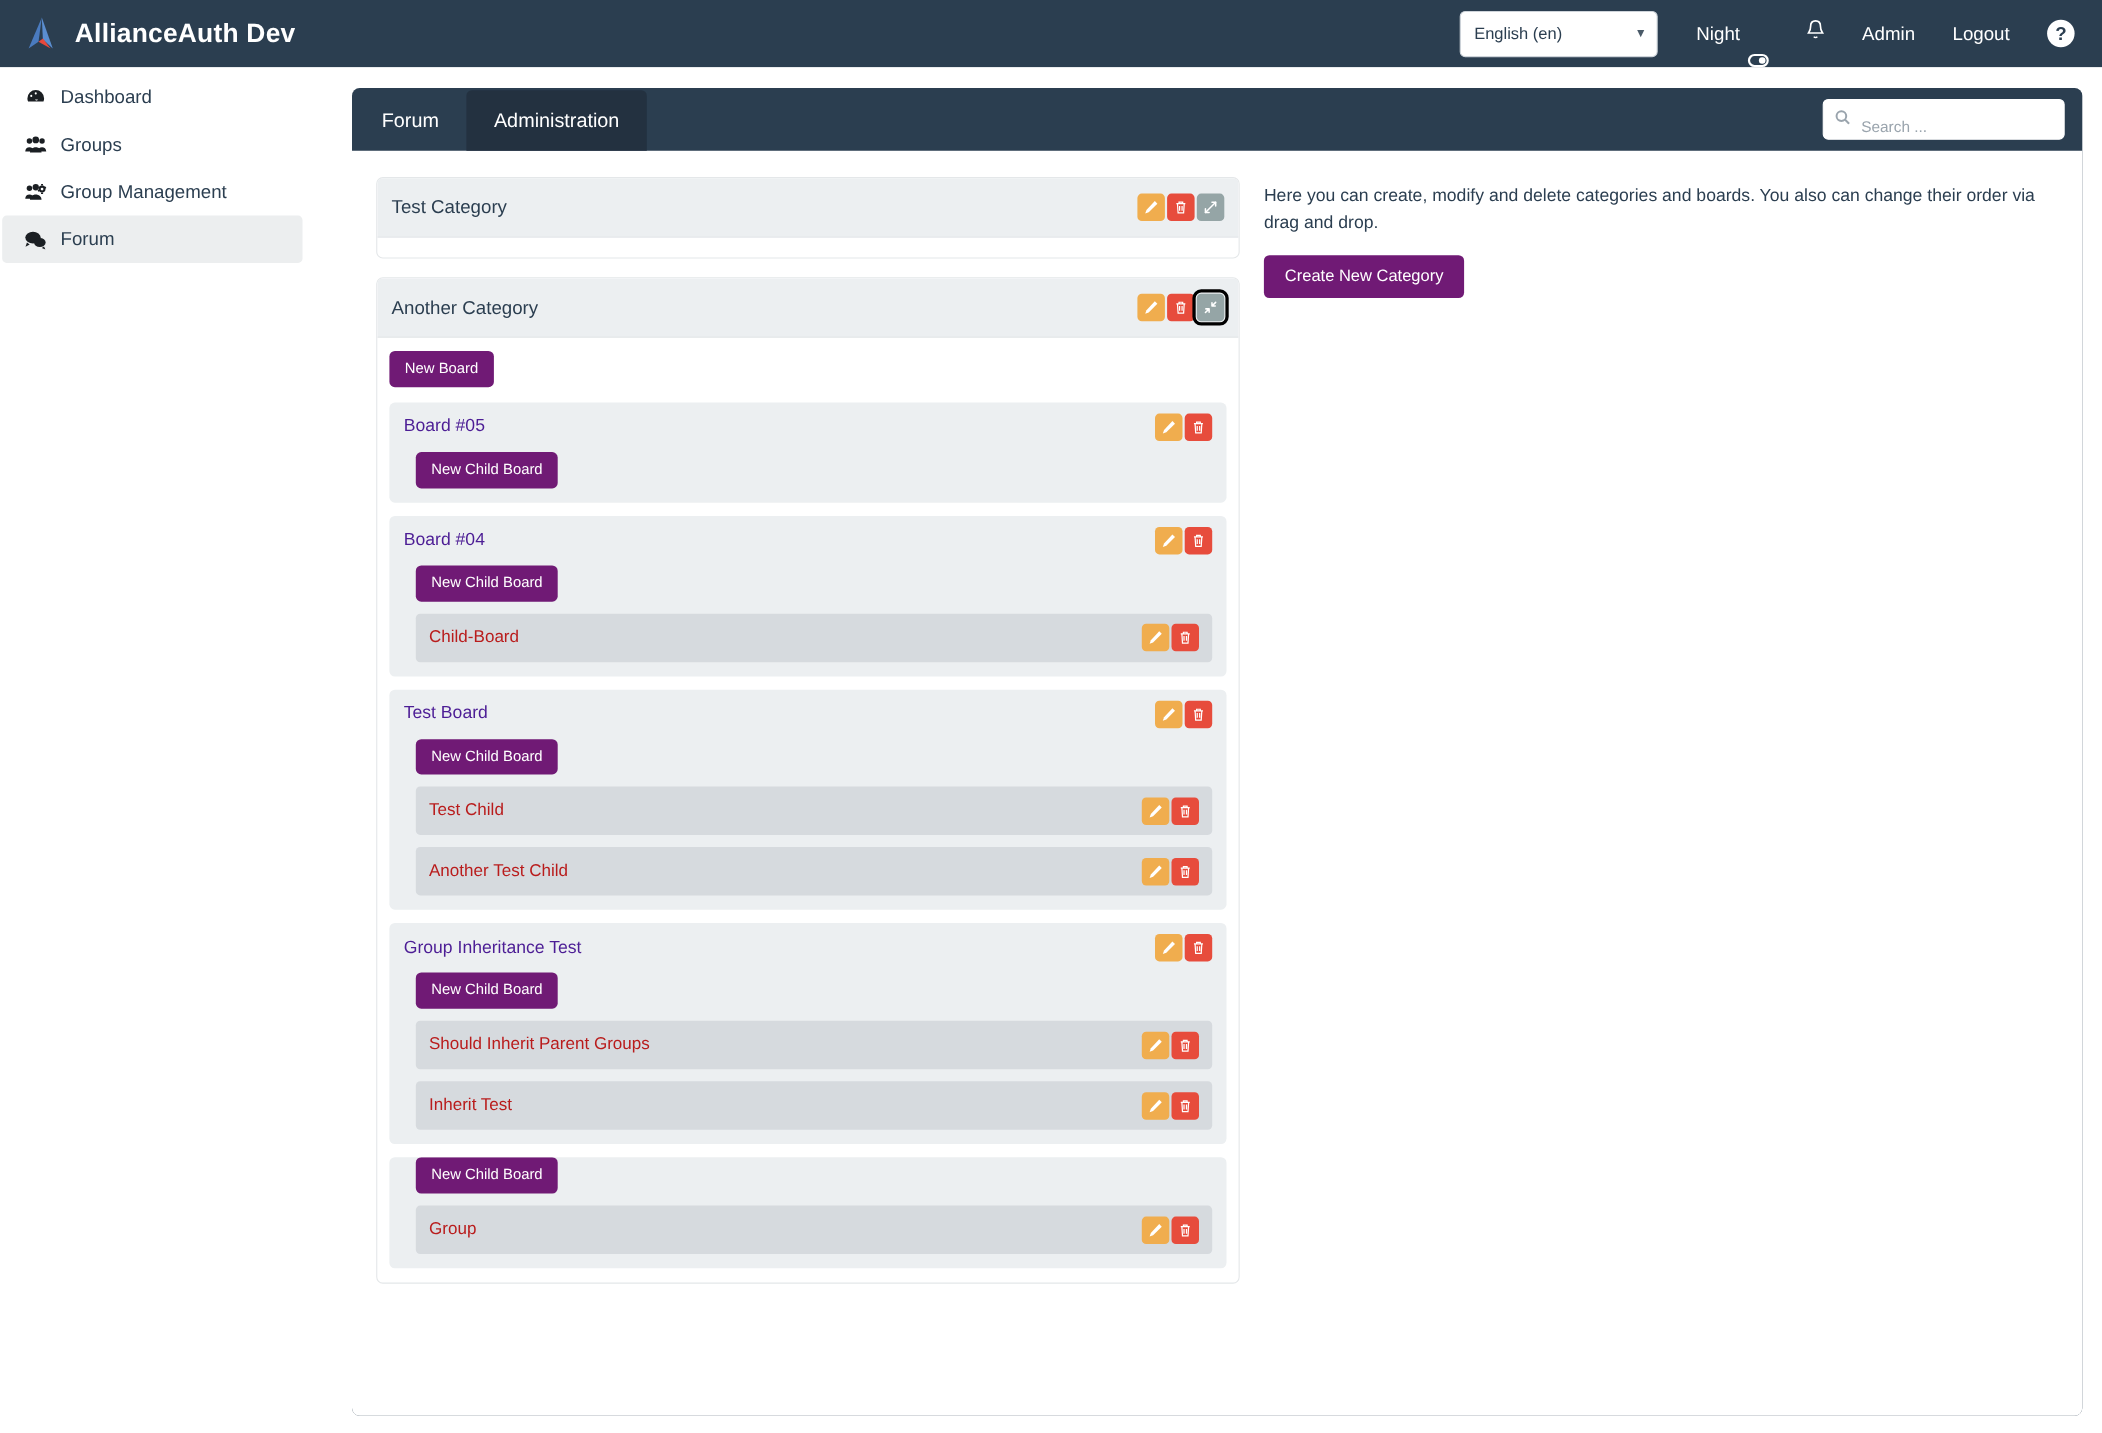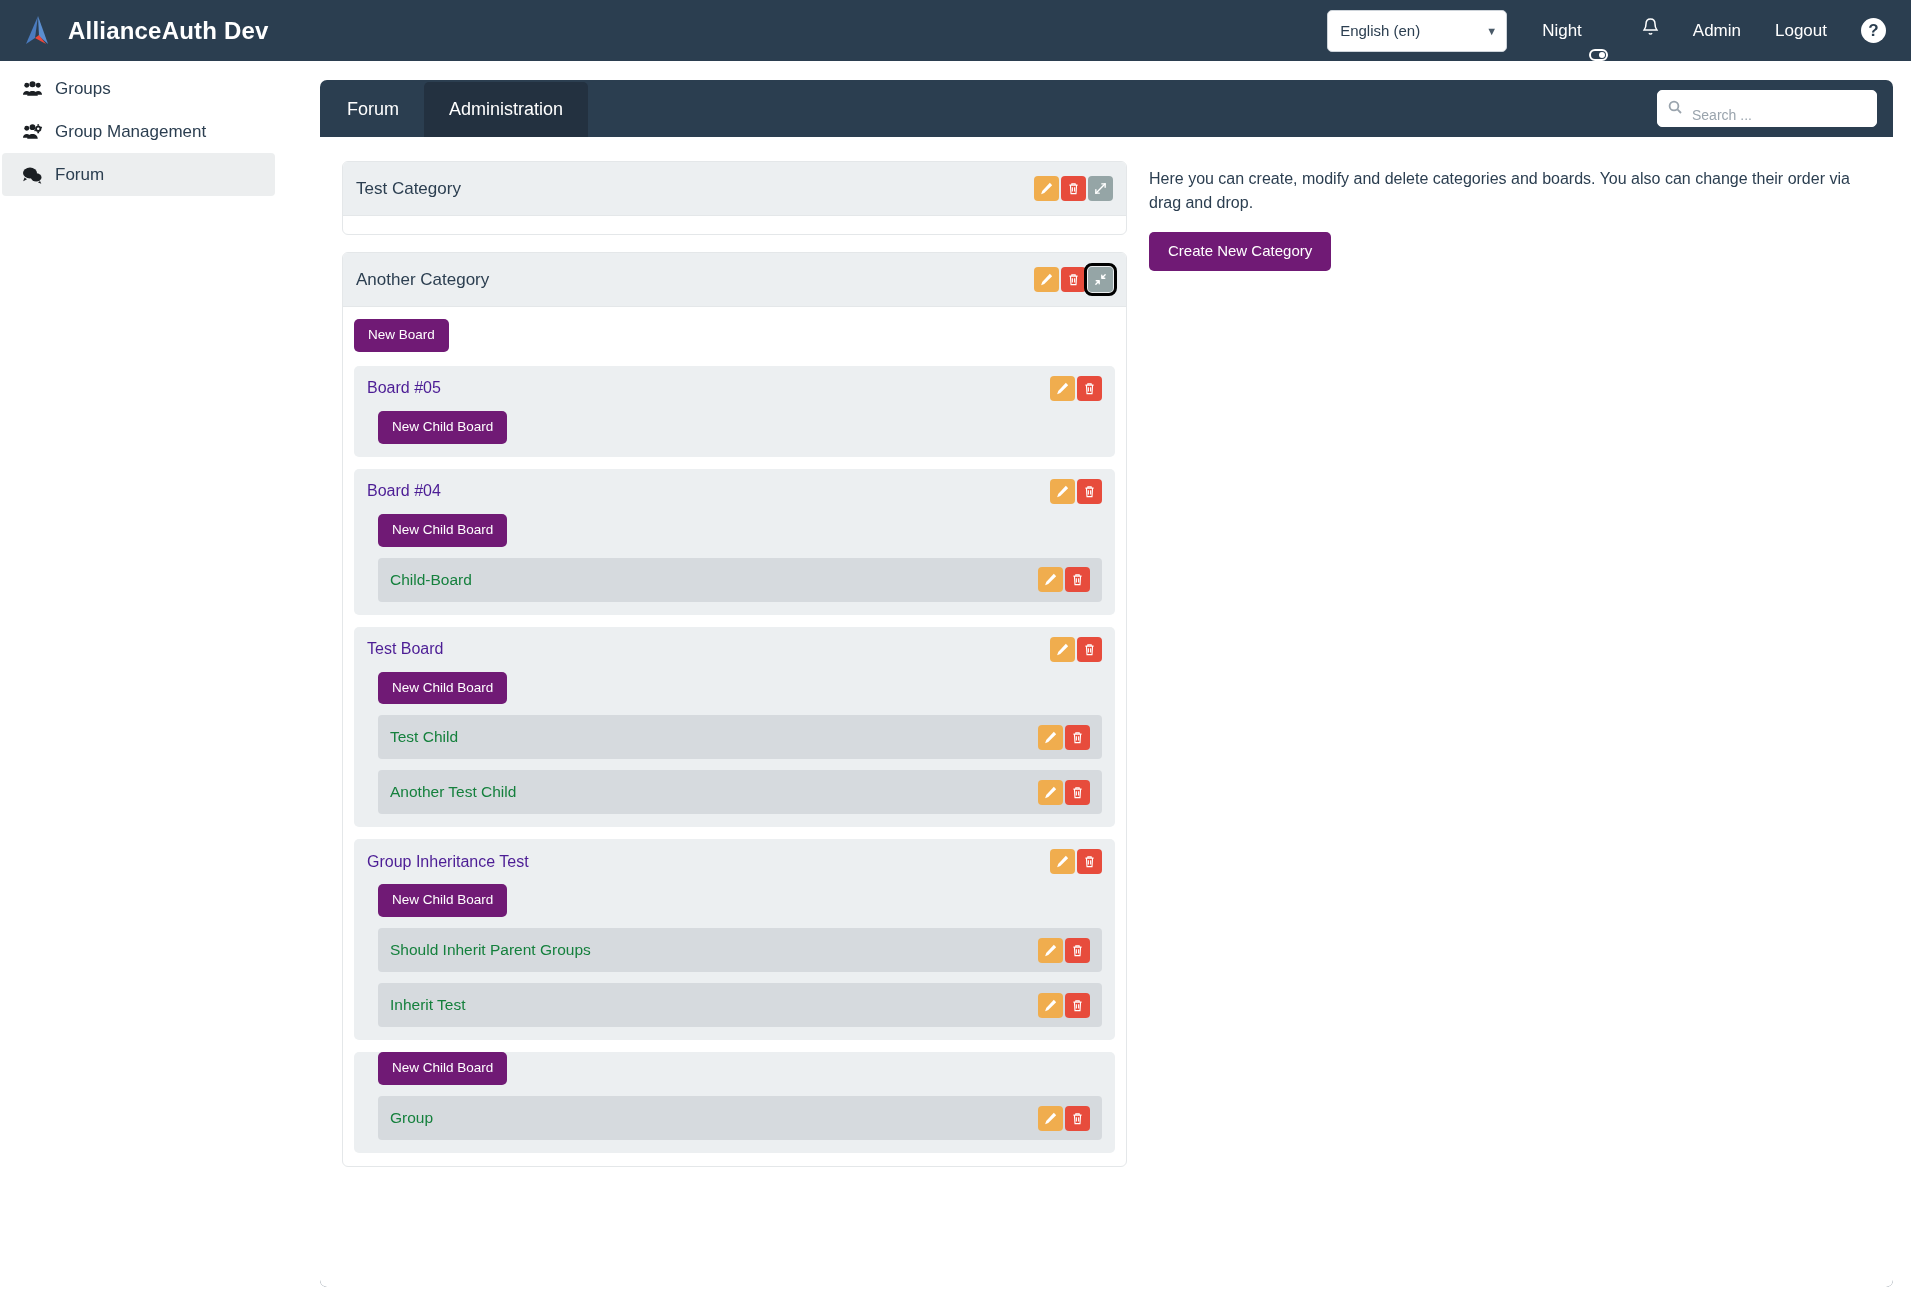--- a/index.html
+++ b/index.html
@@ -299,21 +299,21 @@
     background: #d6dade;
     border-radius: 4px;
     height: 44px;
     display: flex;
     align-items: center;
     padding: 0 12px;
     margin-top: 11px;
   }
   .child-title {
     font-size: 15.5px;
-    color: #15803d;
+    color: #b91c1c;
   }
   .child .btn-group { margin-left: auto; }
 </style>
 </head>
 <body>
 
 <div class="navbar">
   <a class="brand" href="#">
     <span>
       <svg class="brand-logo" viewBox="0 0 34 34" xmlns="http://www.w3.org/2000/svg">
@@ -350,20 +350,28 @@
     <a class="nav-link" href="#">Admin</a>
     <a class="nav-link" href="#">Logout</a>
 
     <a class="nav-link" href="#">
       <span class="help-circle">?</span>
     </a>
   </div>
 </div>
 
 <nav class="sidebar">
+  <a class="side-item" href="#">
+    <span class="side-icon">
+      <svg width="19" height="19" viewBox="0 0 20 20" fill="#1b1f23">
+        <path d="M10 3a8 8 0 0 0-8 8 8 8 0 0 0 .6 3h14.8a8 8 0 0 0 .6-3 8 8 0 0 0-8-8zm-4.3 4.6a1 1 0 1 1 0 2 1 1 0 0 1 0-2zM10 5.2a1 1 0 1 1 0 2 1 1 0 0 1 0-2zm3.4 6.9-2.2-1.7a1.4 1.4 0 1 1-1.9 1.7z"></path>
+      </svg>
+    </span>
+    <span>Dashboard</span>
+  </a>
 
   <a class="side-item" href="#">
     <span class="side-icon">
       <svg width="21" height="17" viewBox="0 0 22 17" fill="#1b1f23">
         <circle cx="5" cy="5" r="2.6"></circle>
           <circle cx="17" cy="5" r="2.6"></circle>
           <circle cx="11" cy="4" r="3.2"></circle>
         <path d="M1 15c0-2.5 1.8-4 4-4s4 1.5 4 4zM13 15c0-2.5 1.8-4 4-4s4 1.5 4 4z"></path>
         <path d="M5.5 16c0-3 2.5-5 5.5-5s5.5 2 5.5 5z"></path>
       </svg>

